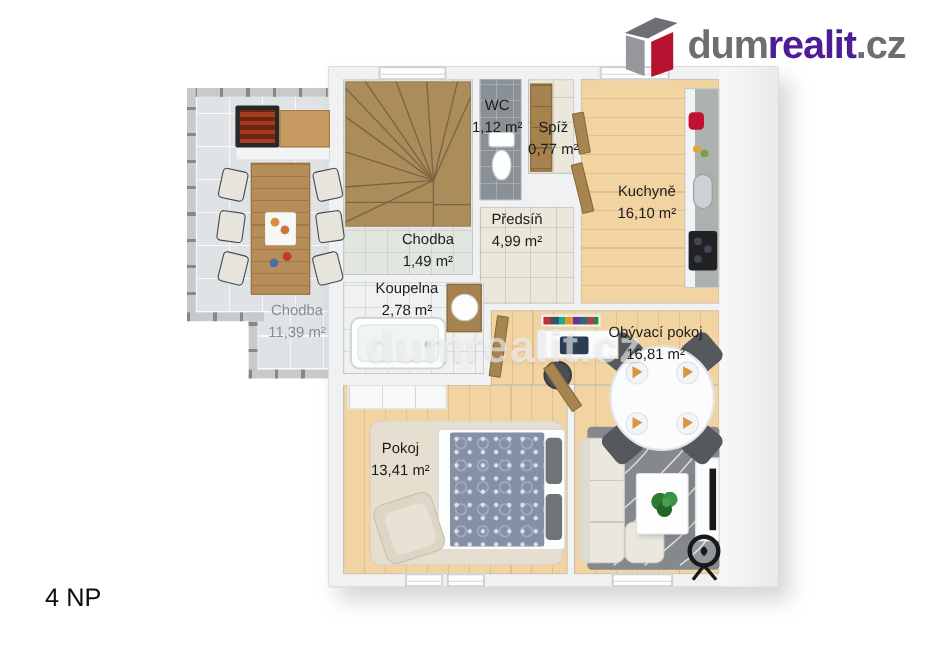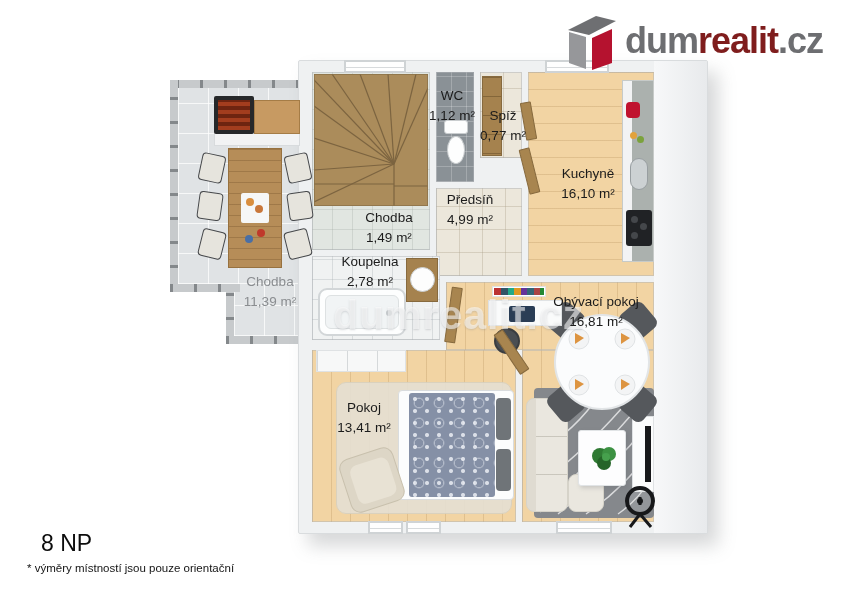--- a/index.html
+++ b/index.html
@@ -20,21 +20,21 @@
 .railv{background-image:repeating-linear-gradient(0deg,#84888b 0 3px,transparent 3px 24px)}
 .lbl{position:absolute;transform:translateX(-50%);text-align:center;font-size:13.5px;color:#1b1b1b;line-height:1.45;white-space:nowrap;z-index:60}
 .lbl span{display:block}
 .lbl.gray{color:#8a8d90}
 .win{position:absolute;background:#fefefe;border:2px solid #cfd3d5;z-index:25}
 .win:after{content:"";position:absolute;left:0;right:0;top:50%;border-top:1px solid #d7dadc}
 .door{position:absolute;background:#a8854f;border:1px solid #876a3e;z-index:26;border-radius:1px}
 .wm{position:absolute;left:333px;top:292px;font-size:41px;font-weight:bold;letter-spacing:1px;color:rgba(255,255,255,.55);text-shadow:0 1px 2px rgba(125,130,135,.28);z-index:50}
 .logo{position:absolute;top:12px;left:568px;display:flex;align-items:center;gap:9px;z-index:70}
 .logotext{font-size:36px;font-weight:700;letter-spacing:-1px;color:#6d6e71}
-.logotext .red{color:#7f1d1d}
+.logotext .red{color:#4c1d95}
 .floorlbl{position:absolute;left:41px;top:530px;font-size:23px;color:#0c0c0c;z-index:70}
 .footnote{position:absolute;left:27px;top:562px;font-size:11.5px;color:#141414;z-index:70}
 .furn{position:absolute;z-index:20}
 </style>
 </head>
 <body>
 
 <div id="stage">
 
   <div class="rail railh" style="left:176px;top:80px;width:132px;height:8px"></div>
@@ -242,16 +242,15 @@
 
   <div class="logo">
     <svg width="48" height="58" viewBox="0 0 48 58">
       <polygon points="0,18 28,4 48,9 21,23" fill="#6e6f72"></polygon>
       <polygon points="1,20 18,25 18,57 1,51" fill="#96979a"></polygon>
       <polygon points="24,26 44,17 44,51 24,58" fill="#b5122f"></polygon>
     </svg>
     <div class="logotext"><span>dum</span><span class="red">realit</span><span>.cz</span></div>
   </div>
 
-  <div class="floorlbl">8 NP</div>
-  <div class="footnote">* výměry místností jsou pouze orientační</div>
+  <div class="floorlbl">4 NP</div>
 
 </div>
 
 </body></html>

